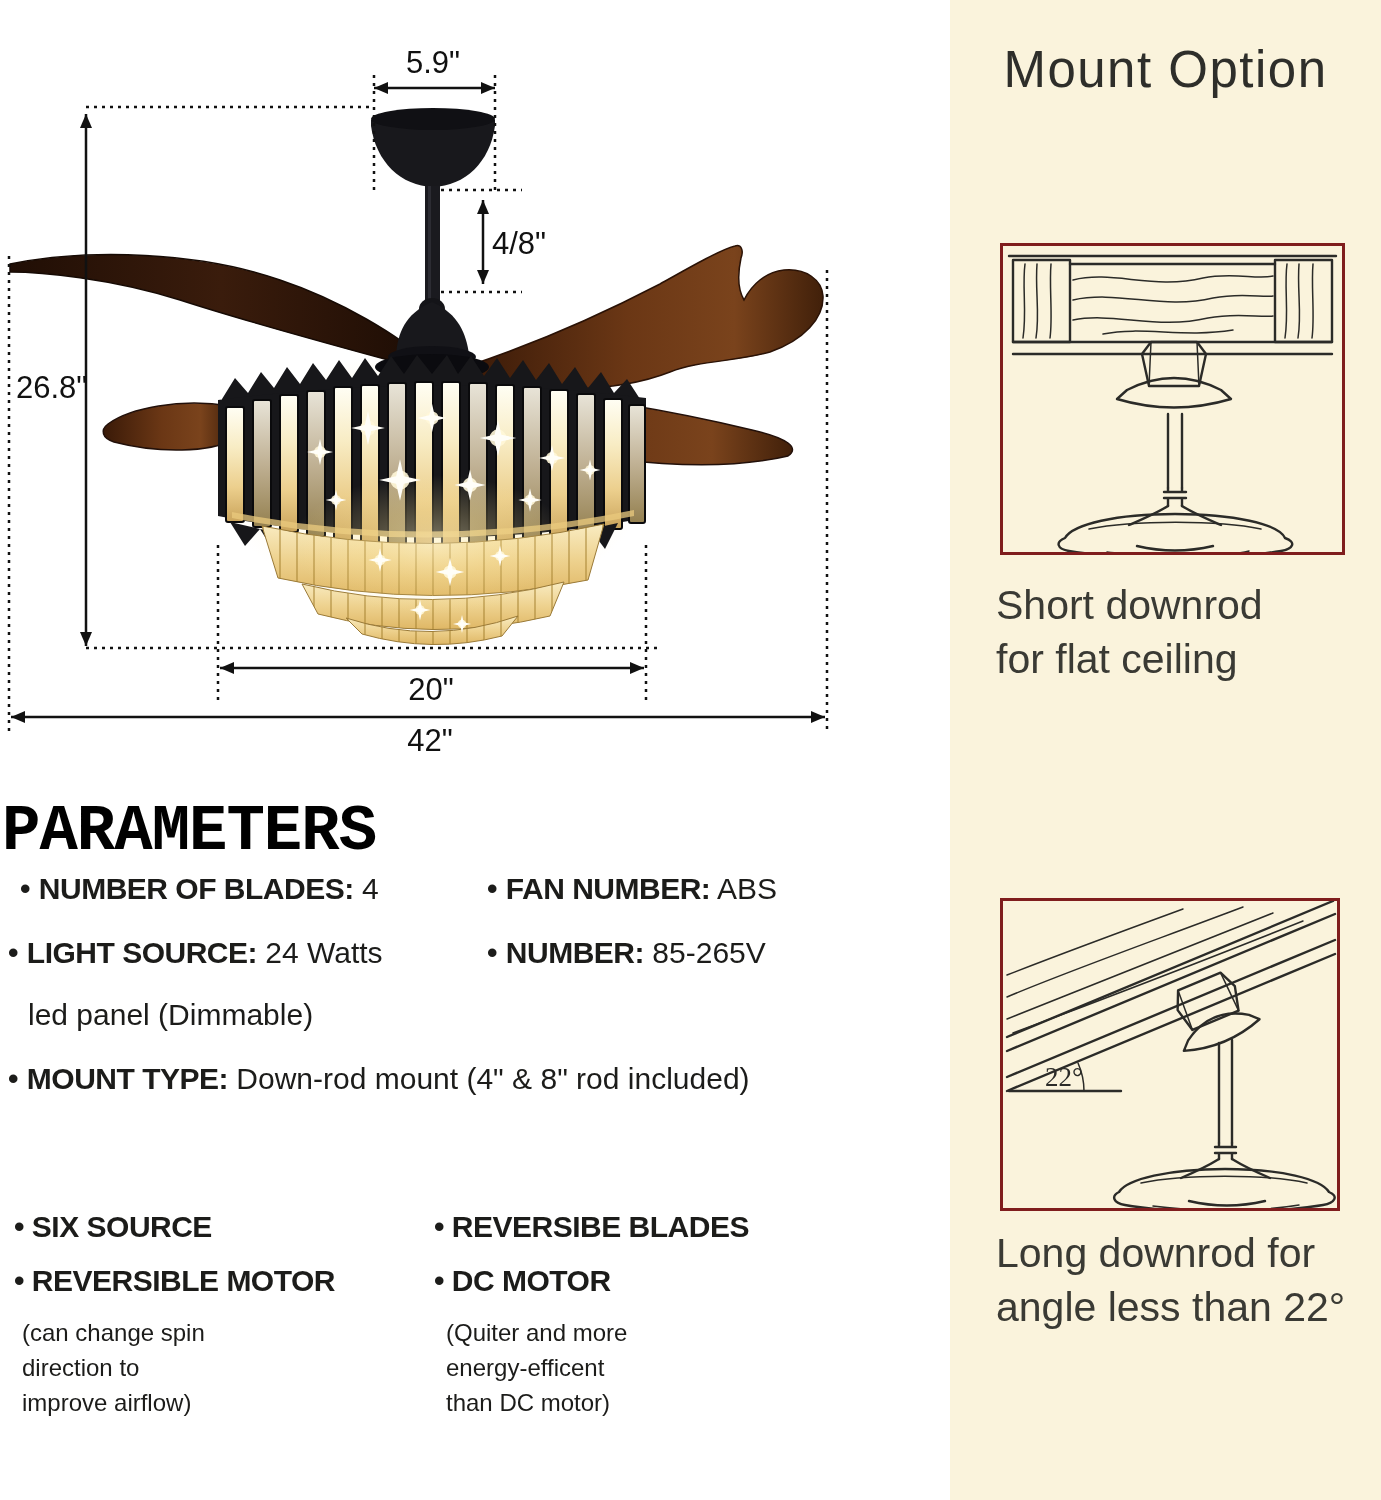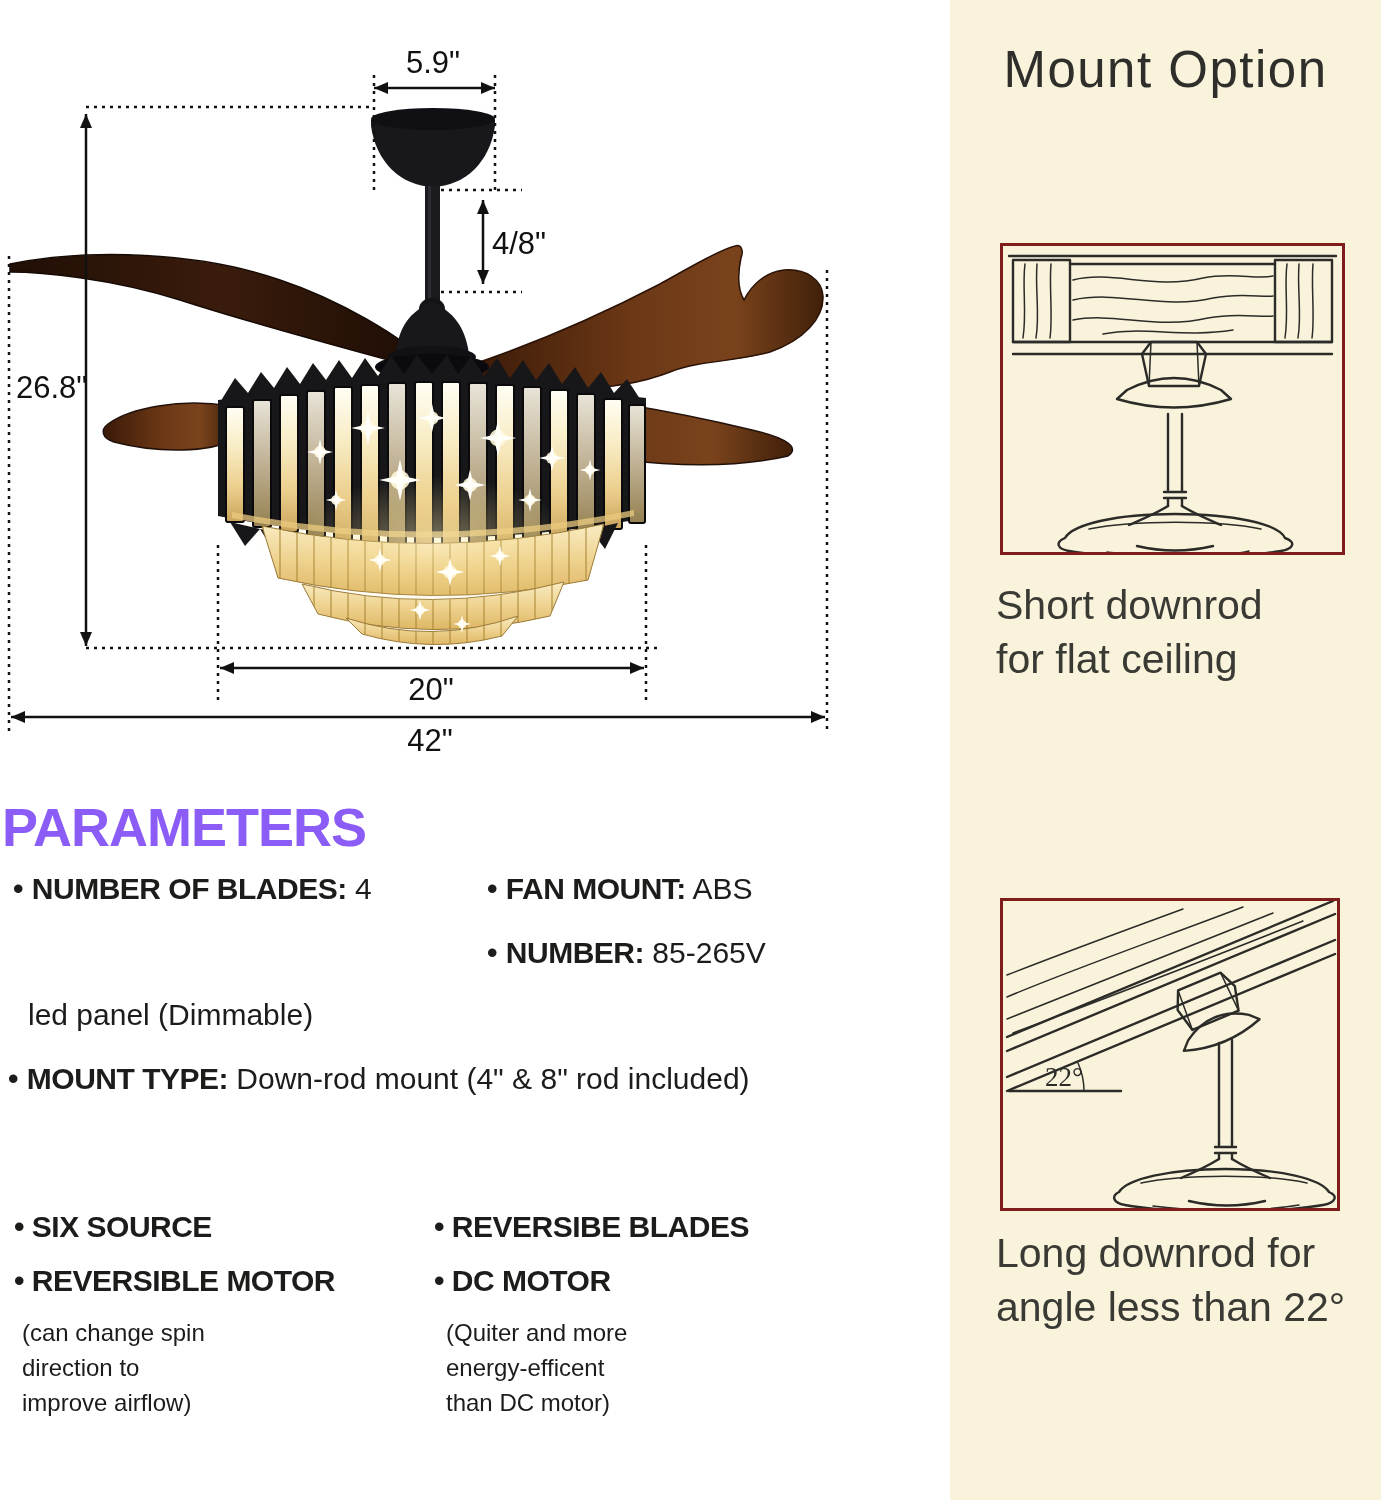--- a/index.html
+++ b/index.html
@@ -1,20 +1,20 @@
 <!DOCTYPE html>
 <html><head>
 <meta charset="utf-8">
 <style>
   html,body{margin:0;padding:0;background:#ffffff;}
   .page{position:relative;width:1381px;height:1500px;background:#ffffff;overflow:hidden;
         font-family:"Liberation Sans",sans-serif;color:#1c1c1a;}
   .abs{position:absolute;}
   
-  .sec-title{font-size:54px;font-weight:700;letter-spacing:-1px;color:#8b5cf6;white-space:nowrap;}
+  .sec-title{font-size:64px;font-weight:700;letter-spacing:-1px;color:#000000;white-space:nowrap;font-family:Liberation Mono, monospace;}
   .bullet{font-size:30px;white-space:nowrap;}
   .bullet::before{content:"\2022  ";font-weight:700;}
   .bullet .lbl{font-weight:700;letter-spacing:-0.5px;}
   .bullet .val{font-weight:400;}
   .plain{font-size:30px;font-weight:400;white-space:nowrap;}
   .feat{font-size:30px;font-weight:700;letter-spacing:-0.5px;white-space:nowrap;}
   .feat::before{content:"\2022  ";}
   .note{font-size:24px;font-weight:400;line-height:35px;white-space:pre-line;}
   
   .right-panel{left:950px;top:0;width:431px;height:1500px;background:#FAF3DC;}
@@ -207,25 +207,28 @@
       <text class="dim-text" x="433" y="73" text-anchor="middle">5.9"</text>
       <text class="dim-text" x="492" y="254" text-anchor="start">4/8"</text>
       <text class="dim-text" x="16" y="398" text-anchor="start">26.8"</text>
       <text class="dim-text" x="431" y="700" text-anchor="middle">20"</text>
       <text class="dim-text" x="430" y="751" text-anchor="middle">42"</text>
     </g>
   </svg>
 
   <div class="abs sec-title" style="left:2px;top:796px">PARAMETERS</div>
 
-  <div class="abs bullet" style="left:13px;top:872px">
+  <div class="abs bullet" style="left:20px;top:872px">
     <span class="lbl">NUMBER OF BLADES:</span><span class="val"> 4</span>
   </div>
   <div class="abs bullet" style="left:487px;top:872px">
-    <span class="lbl">FAN MOUNT:</span><span class="val"> ABS</span>
+    <span class="lbl">FAN NUMBER:</span><span class="val"> ABS</span>
+  </div>
+  <div class="abs bullet" style="left:8px;top:936px">
+    <span class="lbl">LIGHT SOURCE:</span><span class="val"> 24 Watts</span>
   </div>
   <div class="abs bullet" style="left:487px;top:936px">
     <span class="lbl">NUMBER:</span><span class="val"> 85-265V</span>
   </div>
   <div class="abs plain" style="left:28px;top:998px">led panel (Dimmable)</div>
   <div class="abs bullet" style="left:8px;top:1062px">
     <span class="lbl">MOUNT TYPE:</span><span class="val"> Down-rod mount (4" &amp; 8" rod included)</span>
   </div>
 
 

